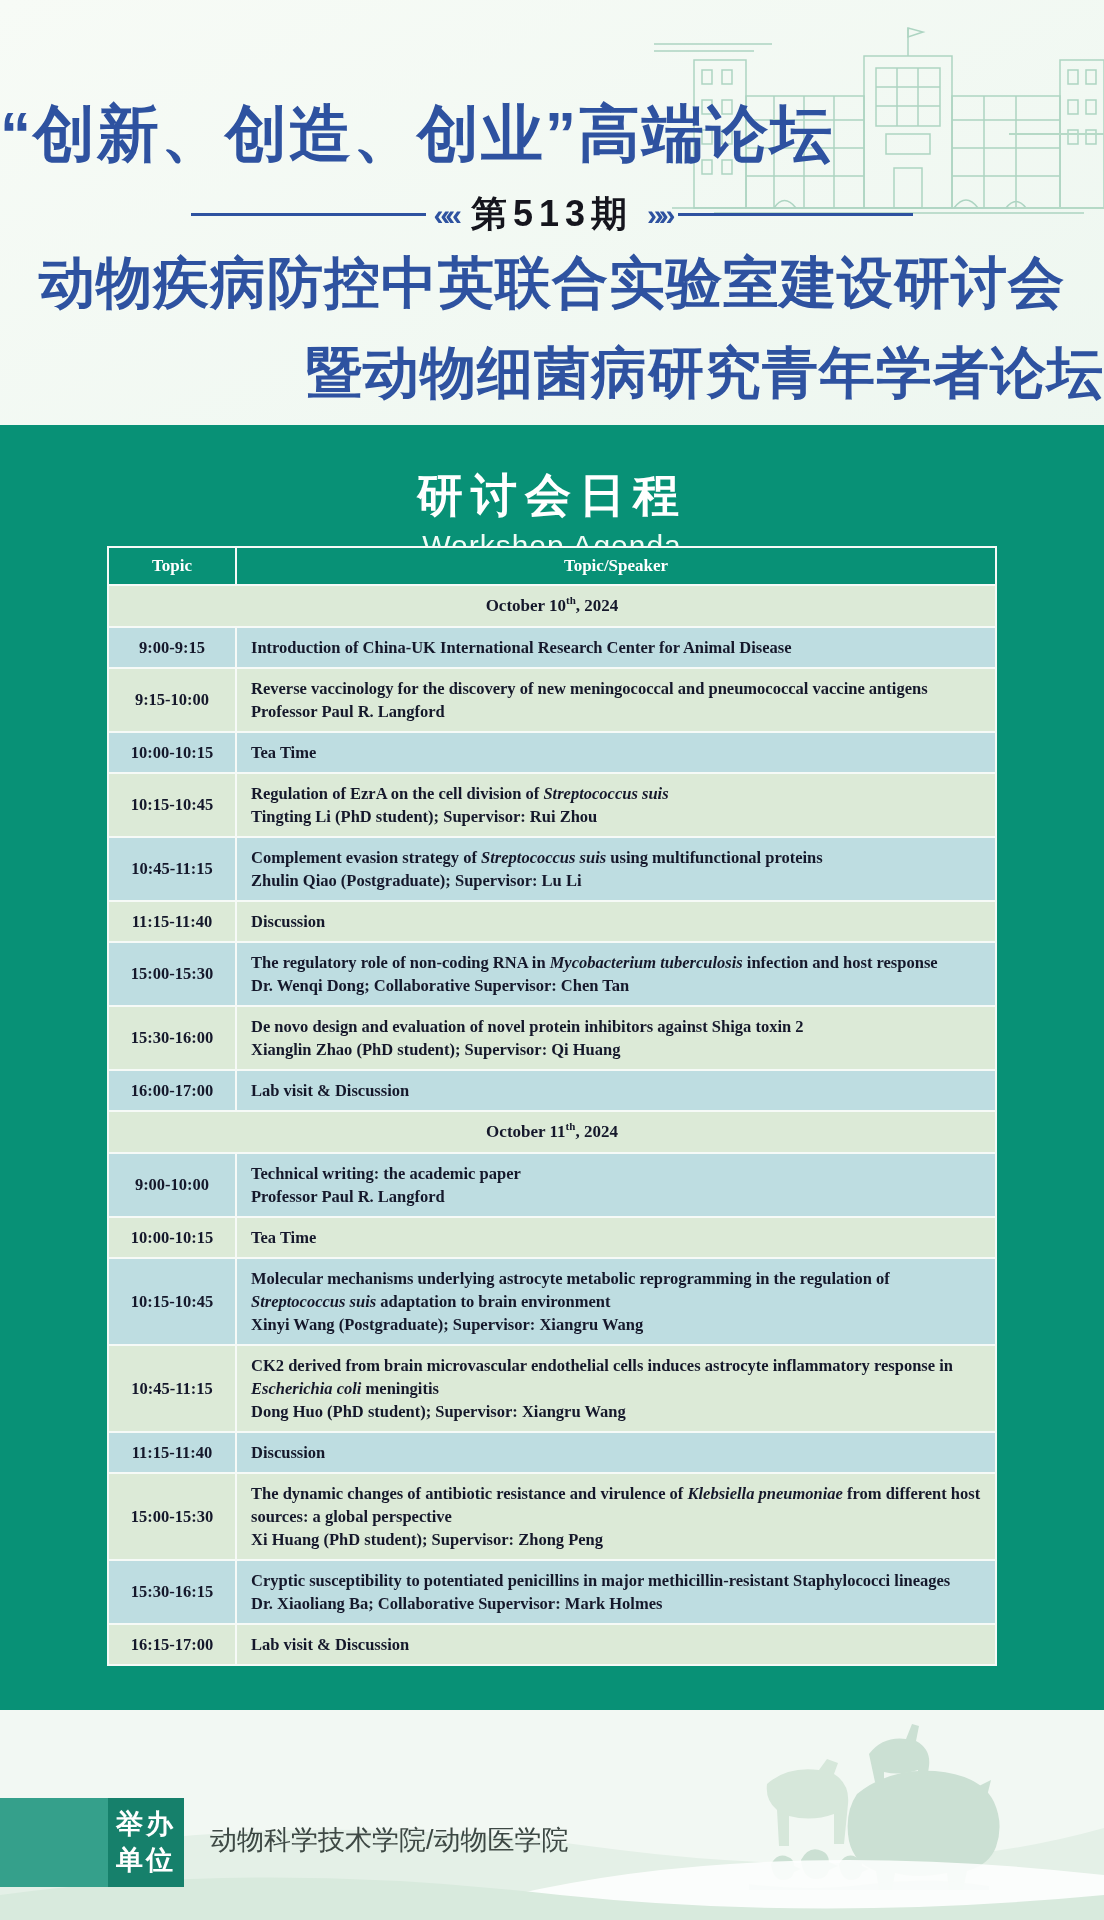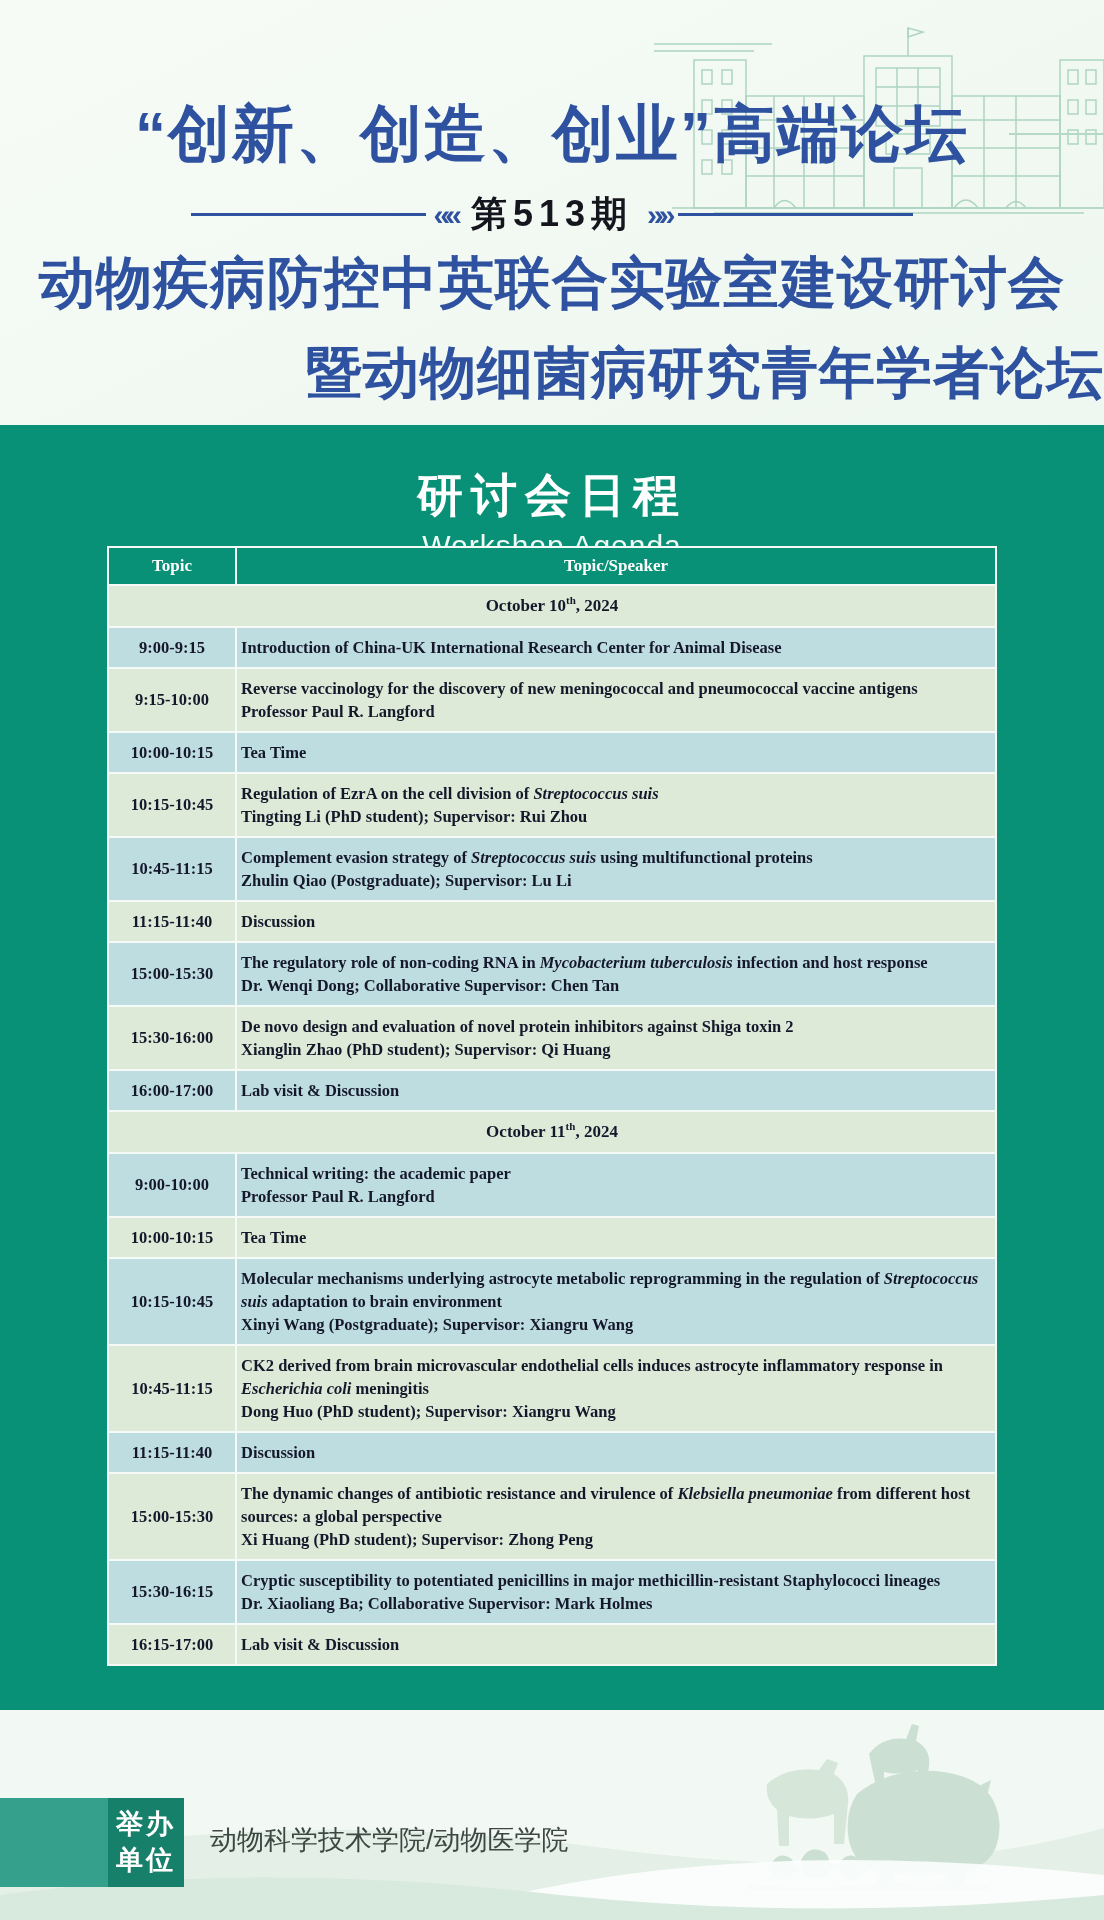--- a/index.html
+++ b/index.html
@@ -8,21 +8,21 @@
     background:linear-gradient(155deg,#f7fbf6 0%,#ecf6ef 45%,#dfefe7 100%);
     font-family:"Liberation Sans",sans-serif;
   }
   
   .header{position:absolute;top:0;left:0;width:100%;height:425px;}
   .building-svg{position:absolute;top:16px;right:0;opacity:.9;}
   .deco-line{position:absolute;height:2px;background:#b5d9c6;}
   .deco-line.r1{top:133px;right:0;width:95px;}
   .deco-line.r2{top:207px;right:0;width:95px;}
   .main-title{
-    position:absolute;top:92px;width:100%;text-align:center;
+    position:absolute;top:92px;width:100%;
     font-size:62px;font-weight:900;color:#2e52a0;letter-spacing:2px;white-space:nowrap;
   }
   .issue-row{position:absolute;top:190px;width:100%;display:flex;align-items:center;justify-content:center;gap:8px;}
   .issue-line{width:235px;height:3px;background:#2e52a0;}
   .chev{color:#2e52a0;font-size:30px;font-weight:bold;letter-spacing:-5px;line-height:1;}
   .chev.left{margin-right:6px;}
   .chev.right{margin-left:6px;}
   .issue-text{font-size:36px;font-weight:900;color:#15151d;letter-spacing:6px;}
   .subtitle{position:absolute;width:100%;text-align:center;font-weight:900;color:#2e52a0;font-size:56px;letter-spacing:1px;white-space:nowrap;}
   .sub1{top:246px;}
@@ -39,21 +39,21 @@
   }
   .agenda-table thead th{
     background:#089176;color:#ffffff;font-size:17px;font-weight:700;
     height:34px;border-bottom:2px solid #f6faf7;
   }
   th.time-h{width:124px;border-right:2px solid #f6faf7;}
   td.time-cell{
     width:124px;text-align:center;vertical-align:middle;
     font-weight:700;font-size:16.5px;border-right:2px solid #f6faf7;
   }
-  td.topic-cell{padding:8px 12px 8px 4px;font-weight:700;font-size:16.5px;line-height:23px;}
+  td.topic-cell{padding:8px 12px 8px 14px;font-weight:700;font-size:16.5px;line-height:23px;}
   td.date-cell{text-align:center;vertical-align:middle;font-weight:700;font-size:17px;height:38px;}
   .agenda-table tbody tr + tr td{border-top:2px solid #f6faf7;}
   .row-green{background:#dcead7;}
   .row-blue{background:#bedde1;}
   .topic-line{margin:0;}
   .it{font-style:italic;}
   sup{font-size:11px;line-height:0;}
   
   .footer{position:absolute;top:1710px;left:0;width:100%;height:210px;background:#f2f8f3;}
   .hills-back{position:absolute;left:0;bottom:0;}

